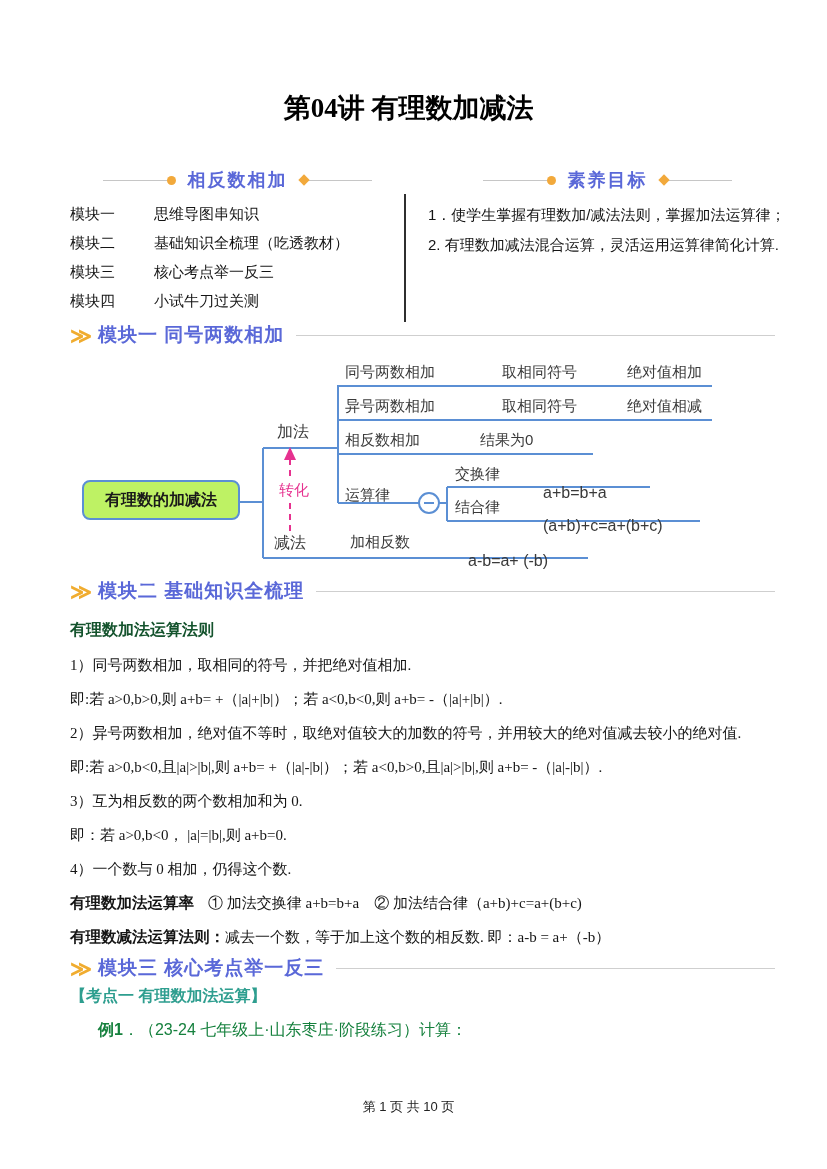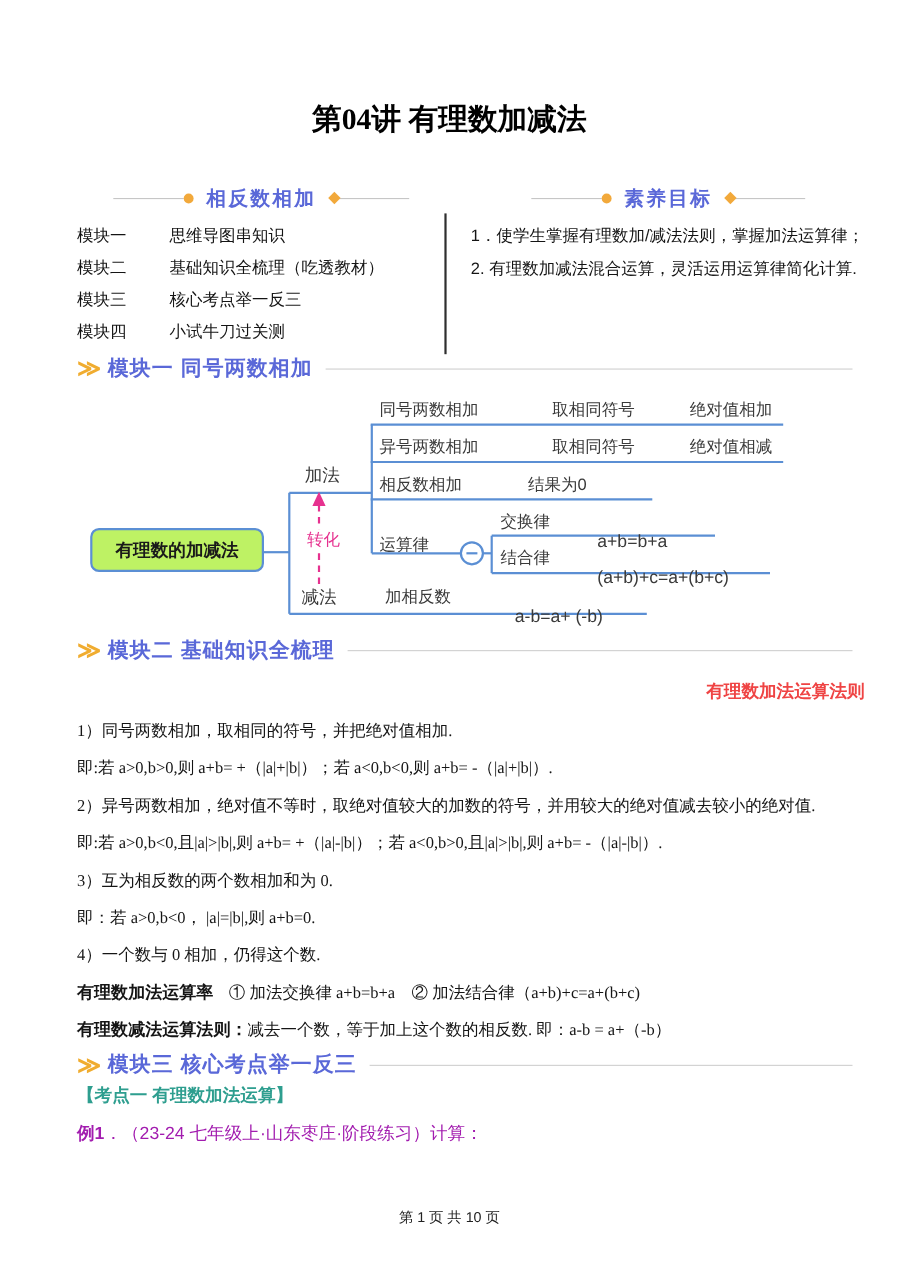--- a/index.html
+++ b/index.html
@@ -42,29 +42,29 @@
   .mm-root { position:absolute; left:82px; top:125px; width:158px; height:40px;
              border:2.5px solid #5b8fd4; border-radius:8px; background:#bef264;
              display:flex; align-items:center; justify-content:center;
              font-size:16px; font-weight:bold; color:#1a1a1a; }
   .mm-branch { font-size:16px; }
   .mm-transform { color:#e6318f; background:#fff; padding:0 2px; font-size:15px; }
 
   
   .knowledge { position:absolute; top:612px; left:70px; width:716px;
                font-family:"Liberation Serif", serif; }
-  .k-head { font-size:16px; font-weight:bold; height:36px; line-height:36px; color:#ef4444;text-align:right; }
+  .k-head { font-size:16px; font-weight:bold; height:36px; line-height:36px; color:#14532d; }
   .k-line { font-size:15px; height:34px; line-height:34px; color:#151515; }
   .k-bold { font-weight:bold; font-family:"Liberation Sans", sans-serif; font-size:15.5px; }
   .k-gap { padding-left:14px; }
 
   
   .exam { position:absolute; top:986px; left:70px; width:716px; }
   .kp-heading { color:#2e9e8f; font-weight:bold; font-size:16px; height:22px; }
-  .ex-line { margin-top:12px; font-size:16px; color:#a21caf; }
+  .ex-line { margin-top:12px; font-size:16px; color:#15803d;margin-left:28px; }
   .ex-label { font-weight:bold; }
 
   
   .page-footer { position:absolute; top:1098px; left:0; width:100%; text-align:center;
                  font-size:13px; color:#222; }
 </style>
 </head>
 <body>
 
 <div class="page">

